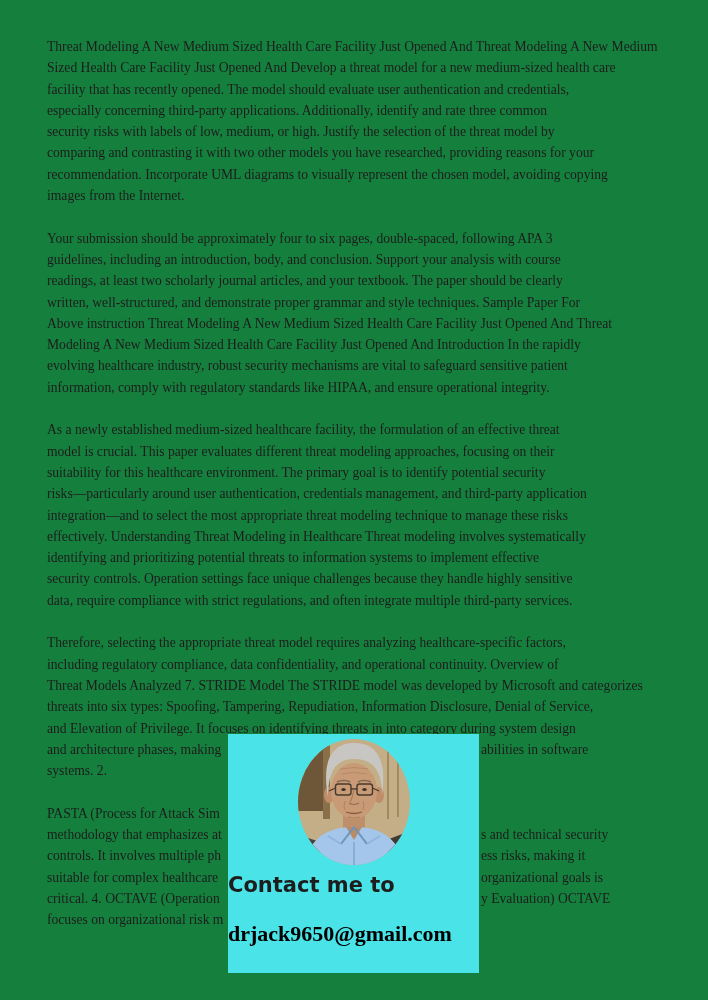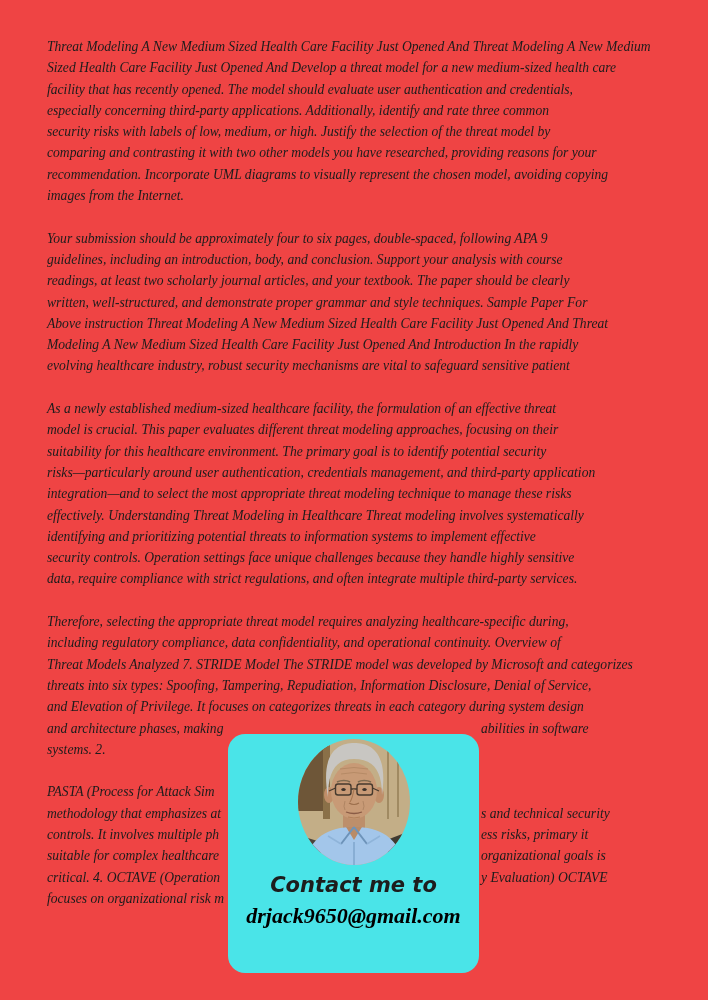--- a/index.html
+++ b/index.html
@@ -4,23 +4,22 @@
 <style>
   html, body { margin: 0; padding: 0; }
   body {
     width: 708px; height: 1000px;
     background: #ffffff;
     font-family: "Liberation Serif", serif;
   }
   .page {
     position: relative;
     width: 708px; height: 1000px;
-    background: #ef4444;
+    background: #15803d;
     overflow: hidden;
-    font-style: italic;
   }
   .doc-text {
     position: absolute;
     left: 47px; top: 36px;
     width: 650px;
     font-size: 13.6px;
     line-height: 21.3px;
     color: #1c1c1c;
     letter-spacing: 0;
   }
@@ -29,91 +28,91 @@
     position: relative;
     height: 21.3px;
     white-space: nowrap;
   }
   .rfrag { position: absolute; left: 434px; top: 0; }
   .ad-card {
     position: absolute;
     left: 228px; top: 734px;
     width: 251px; height: 239px;
     background: #4AE4E8;
-    text-align: center;
+    text-align: left;
     z-index: 5;
-    border-radius: 17px;
   }
   .photo { display: block; margin: 5px auto 0 auto; }
   .ad-heading {
     font-family: "DejaVu Sans", sans-serif;
     font-weight: bold;
     font-size: 21px;
     line-height: 29px;
     color: #1d1d1d;
   }
   .ad-heading.first { margin-top: 6px; }
   .ad-email {
     font-family: "Liberation Serif", serif;
     font-weight: bold;
     font-size: 22px;
     line-height: 28px;
     color: #000000;
-    margin-top: 2px;
+    margin-top: 20px;
   }
 </style>
 </head>
 <body>
 
 <div class="page">
 
   <div class="doc-text">
       <div class="para">
         <div class="line">Threat Modeling A New Medium Sized Health Care Facility Just Opened And Threat Modeling A New Medium</div>
         <div class="line">Sized Health Care Facility Just Opened And Develop a threat model for a new medium-sized health care</div>
         <div class="line">facility that has recently opened. The model should evaluate user authentication and credentials,</div>
         <div class="line">especially concerning third-party applications. Additionally, identify and rate three common</div>
         <div class="line">security risks with labels of low, medium, or high. Justify the selection of the threat model by</div>
         <div class="line">comparing and contrasting it with two other models you have researched, providing reasons for your</div>
         <div class="line">recommendation. Incorporate UML diagrams to visually represent the chosen model, avoiding copying</div>
         <div class="line">images from the Internet.</div>
       </div>
       <div class="para">
-        <div class="line">Your submission should be approximately four to six pages, double-spaced, following APA 9</div>
+        <div class="line">Your submission should be approximately four to six pages, double-spaced, following APA 3</div>
         <div class="line">guidelines, including an introduction, body, and conclusion. Support your analysis with course</div>
         <div class="line">readings, at least two scholarly journal articles, and your textbook. The paper should be clearly</div>
         <div class="line">written, well-structured, and demonstrate proper grammar and style techniques. Sample Paper For</div>
         <div class="line">Above instruction Threat Modeling A New Medium Sized Health Care Facility Just Opened And Threat</div>
         <div class="line">Modeling A New Medium Sized Health Care Facility Just Opened And Introduction In the rapidly</div>
         <div class="line">evolving healthcare industry, robust security mechanisms are vital to safeguard sensitive patient</div>
+        <div class="line">information, comply with regulatory standards like HIPAA, and ensure operational integrity.</div>
       </div>
       <div class="para">
         <div class="line">As a newly established medium-sized healthcare facility, the formulation of an effective threat</div>
         <div class="line">model is crucial. This paper evaluates different threat modeling approaches, focusing on their</div>
         <div class="line">suitability for this healthcare environment. The primary goal is to identify potential security</div>
         <div class="line">risks—particularly around user authentication, credentials management, and third-party application</div>
         <div class="line">integration—and to select the most appropriate threat modeling technique to manage these risks</div>
         <div class="line">effectively. Understanding Threat Modeling in Healthcare Threat modeling involves systematically</div>
         <div class="line">identifying and prioritizing potential threats to information systems to implement effective</div>
         <div class="line">security controls. Operation settings face unique challenges because they handle highly sensitive</div>
         <div class="line">data, require compliance with strict regulations, and often integrate multiple third-party services.</div>
       </div>
       <div class="para">
-        <div class="line">Therefore, selecting the appropriate threat model requires analyzing healthcare-specific during,</div>
+        <div class="line">Therefore, selecting the appropriate threat model requires analyzing healthcare-specific factors,</div>
         <div class="line">including regulatory compliance, data confidentiality, and operational continuity. Overview of</div>
         <div class="line">Threat Models Analyzed 7. STRIDE Model The STRIDE model was developed by Microsoft and categorizes</div>
         <div class="line">threats into six types: Spoofing, Tampering, Repudiation, Information Disclosure, Denial of Service,</div>
-        <div class="line">and Elevation of Privilege. It focuses on categorizes threats in each category during system design</div>
+        <div class="line">and Elevation of Privilege. It focuses on identifying threats in into category during system design</div>
         <div class="line"><span>and architecture phases, making</span><span class="rfrag">abilities in software</span></div>
         <div class="line">systems. 2.</div>
       </div>
       <div class="para">
         <div class="line"><span>PASTA (Process for Attack Sim</span></div>
         <div class="line"><span>methodology that emphasizes at</span><span class="rfrag">s and technical security</span></div>
-        <div class="line"><span>controls. It involves multiple ph</span><span class="rfrag">ess risks, primary it</span></div>
+        <div class="line"><span>controls. It involves multiple ph</span><span class="rfrag">ess risks, making it</span></div>
         <div class="line"><span>suitable for complex healthcare</span><span class="rfrag">organizational goals is</span></div>
         <div class="line"><span>critical. 4. OCTAVE (Operation</span><span class="rfrag">y Evaluation) OCTAVE</span></div>
         <div class="line"><span>focuses on organizational risk m</span></div>
       </div>
     </div>
 
   <div class="ad-card">
     <svg class="photo" width="112" height="126" viewBox="0 0 112 126" role="img">
       <defs>
         <clipPath id="pc">

